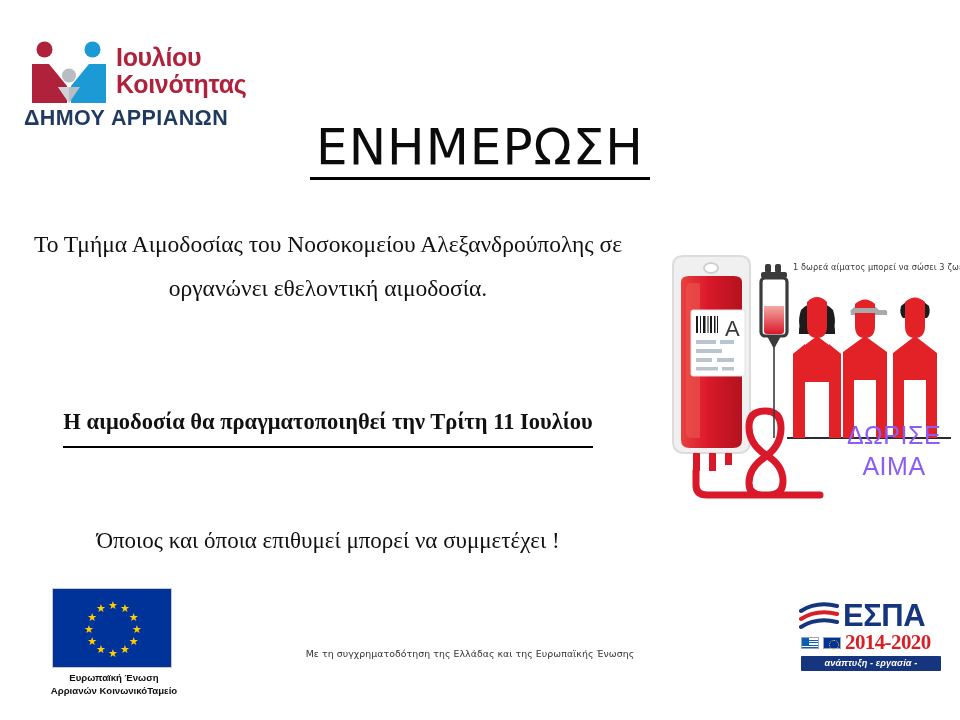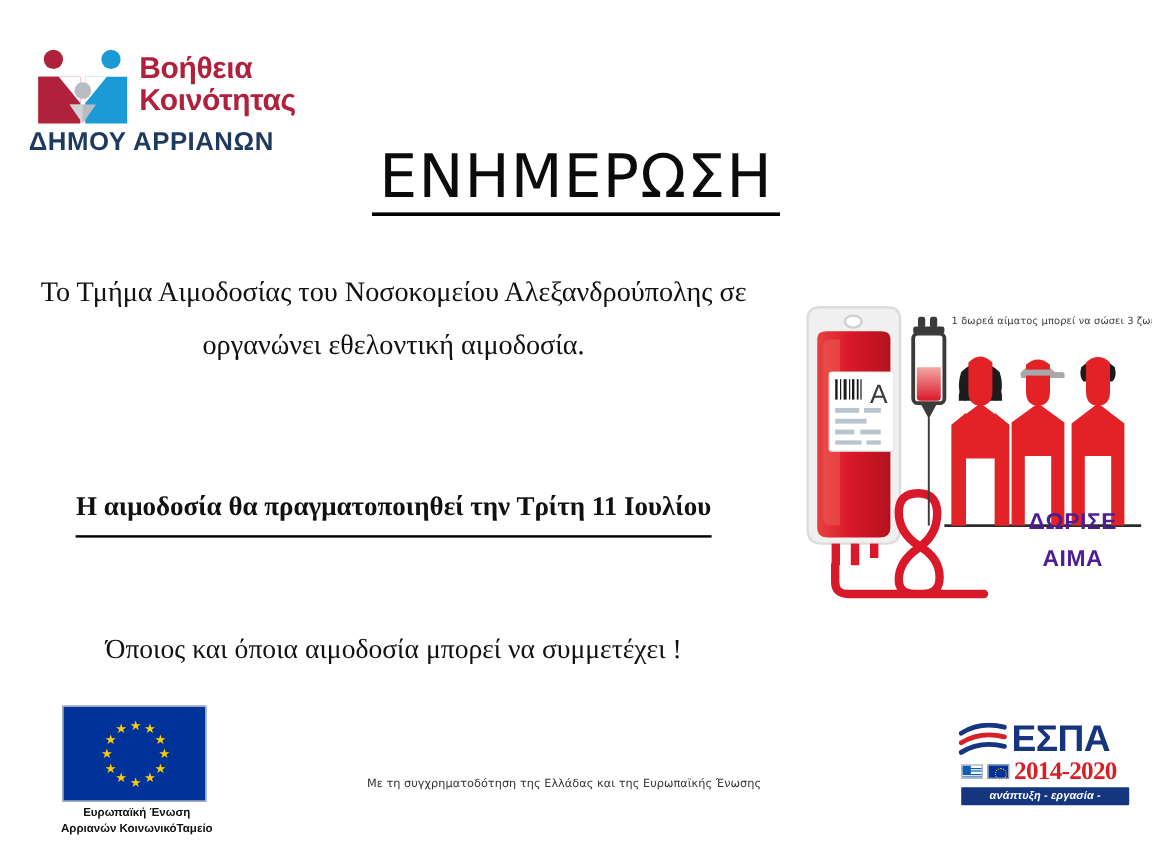--- a/index.html
+++ b/index.html
@@ -118,23 +118,23 @@
     height: 252px;
   }
   #blood-art svg { display: block; }
   #donate-text {
     position: absolute;
     left: 832px;
     top: 420px;
     width: 124px;
     text-align: center;
     font-family: "Liberation Sans", "DejaVu Sans", sans-serif;
-    font-weight: bold;
-    color: #4c1d95;
-    font-size: 19px;
+    font-weight: normal;
+    color: #8b5cf6;
+    font-size: 25px;
     line-height: 31px;
     letter-spacing: 0.5px;
   }
   #tagline-text {
     position: absolute;
     left: 793px;
     top: 262px;
     width: 170px;
     font-family: "DejaVu Sans", "Liberation Sans", sans-serif;
     font-size: 8.2px;
@@ -297,41 +297,41 @@
         <path d="M41 24 H76 V63 H41 Z" fill="#1b9ad6"></path>
         <path d="M41 24 L59 24 L41 46 Z" fill="#ffffff"></path>
 
         <circle cx="39" cy="35.5" r="7" fill="#b9bcc2"></circle>
         <path d="M28 47 H50 L39 63 Z" fill="#b9bcc2"></path>
         <path d="M28 47 L39 47 L39 63 Z" fill="#cfd2d6"></path>
       </svg>
     </div>
 
     <div class="logo-text-block">
-      <span class="ln1">Βοήθεια</span>
+      <span class="ln1">Ιουλίου</span>
       <span class="ln2">Κοινότητας</span>
     </div>
 
     <div id="dimou-line">ΔΗΜΟΥ ΑΡΡΙΑΝΩΝ</div>
   </div>
 
   <div id="main-title">
     <span class="u">ΕΝΗΜΕΡΩΣΗ</span>
   </div>
 
   <div class="body-para" id="para-intro">
     <div>Το Τμήμα Αιμοδοσίας του Νοσοκομείου Αλεξανδρούπολης σε</div>
     <div>οργανώνει εθελοντική αιμοδοσία.</div>
   </div>
 
   <div class="body-para" id="para-details">
     <div><span class="u2">Η αιμοδοσία θα πραγματοποιηθεί την Τρίτη 11 Ιουλίου</span></div>
   </div>
 
-  <div class="body-para" id="para-invite">Όποιος και όποια αιμοδοσία μπορεί να συμμετέχει !</div>
+  <div class="body-para" id="para-invite">Όποιος και όποια επιθυμεί μπορεί να συμμετέχει !</div>
 
   <div id="blood-art">
     <svg viewBox="0 0 300 252" width="300" height="252" aria-hidden="true">
       <defs>
         <linearGradient id="bagGrad" x1="0" y1="0" x2="1" y2="0">
           <stop offset="0%" stop-color="#e8413f"></stop>
           <stop offset="45%" stop-color="#d9182a"></stop>
           <stop offset="100%" stop-color="#b3121f"></stop>
         </linearGradient>
         <linearGradient id="ivGrad" x1="0" y1="0" x2="0" y2="1">

